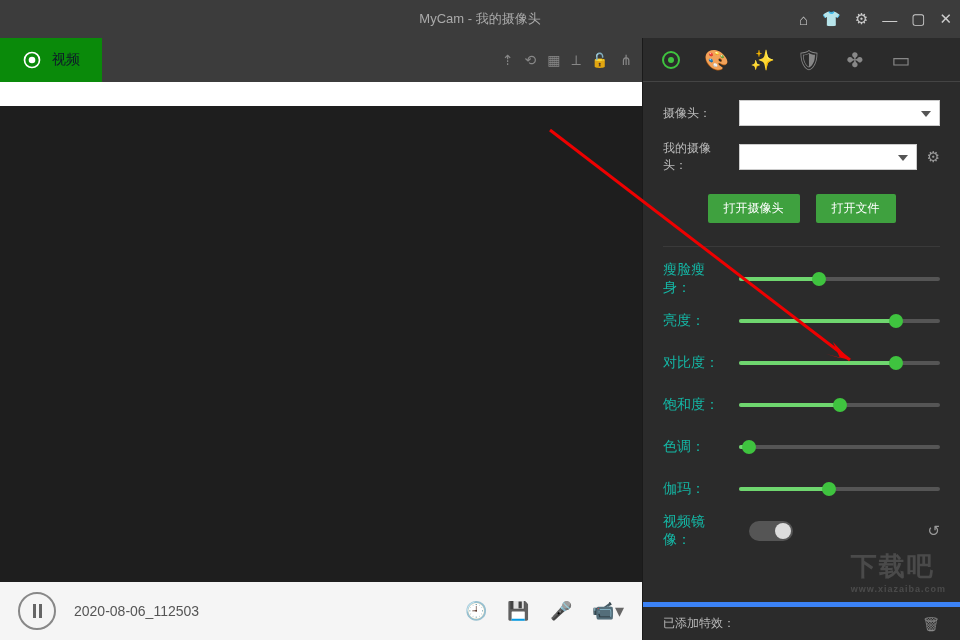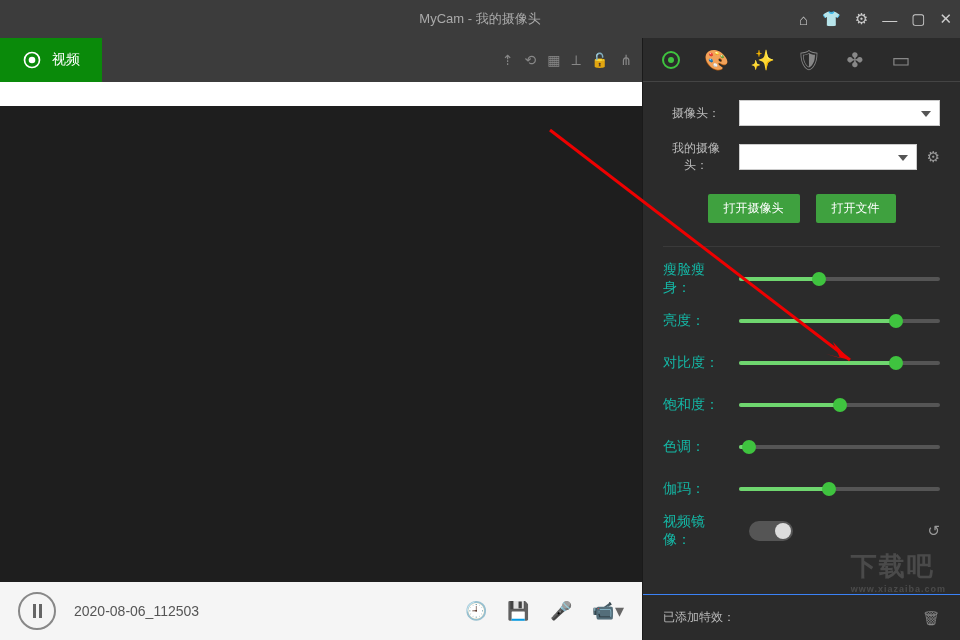--- a/index.html
+++ b/index.html
@@ -5,21 +5,21 @@
 *{margin:0;padding:0;box-sizing:border-box;font-family:"Microsoft YaHei",Arial,sans-serif}
 body{width:960px;height:640px;background:#2b2b2b;overflow:hidden;position:relative}
 .titlebar{height:38px;background:#3c3c3c;display:flex;align-items:center;position:relative}
 .title{position:absolute;left:50%;transform:translateX(-50%);color:#aaa;font-size:13px}
 .window-controls{position:absolute;right:8px;display:flex;gap:14px;align-items:center}
 .window-controls span{color:#ccc;font-size:15px;cursor:pointer}
 .main{display:flex;height:602px}
 .left{width:642px;display:flex;flex-direction:column;background:#1e1e1e}
 .tabs{height:44px;background:#3c3c3c;display:flex;align-items:center;position:relative}
 .tab{height:44px;padding:0 22px;display:flex;align-items:center;gap:10px;color:#ddd;font-size:14px;cursor:pointer}
-.tab.active{background:#0a8a0a;color:#ffffff}
+.tab.active{background:#0a8a0a;color:#0f172a}
 .tab-icon{width:20px;height:20px;display:flex;align-items:center;justify-content:center}
 .toolbar-icons{position:absolute;right:10px;display:flex;gap:11px;align-items:center}
 .toolbar-icons span{color:#888;font-size:14px;cursor:pointer}
 .preview{flex:1;background:#fff;margin:0;padding:6px;display:grid;grid-template-columns:1fr 1fr 1fr;grid-template-rows:1fr 1fr 1fr;gap:6px}
 .cell{position:relative;overflow:hidden}
 .face{position:absolute;inset:-5%;background:radial-gradient(ellipse 45% 55% at 50% 45%,#f5e8d8 0%,#e8d5c0 40%,transparent 60%),radial-gradient(ellipse 60% 70% at 50% 30%,#2a2a2a 0%,#1a1a1a 40%,transparent 55%)}
 .face::before{content:"";position:absolute;left:35%;top:38%;width:6%;height:4%;background:#333;border-radius:50%;box-shadow:22px 0 0 #333}
 .face::after{content:"";position:absolute;left:45%;top:55%;width:12%;height:3%;background:#c77;border-radius:40%}
 .c1{filter:hue-rotate(180deg) saturate(1.2)}
 .c2{filter:hue-rotate(150deg) brightness(1.1)}
@@ -36,37 +36,37 @@
 .pause-btn span i{width:3px;height:14px;background:#666}
 .filename{flex:1;color:#555;font-size:14px}
 .bottom-icons{display:flex;gap:20px;align-items:center;color:#666;font-size:18px}
 .bottom-icons span{cursor:pointer}
 .right{width:318px;background:#2b2b2b;display:flex;flex-direction:column;border-left:1px solid #1a1a1a}
 .right-tabs{height:44px;display:flex;align-items:center;padding:0 14px;gap:18px;border-bottom:1px solid #444}
 .rt-icon{width:28px;height:28px;display:flex;align-items:center;justify-content:center;color:#888;font-size:20px;cursor:pointer}
 .rt-icon.active{color:#3fc33f}
 .controls{padding:18px 20px 10px 20px;display:flex;flex-direction:column;gap:14px}
 .row{display:flex;align-items:center;gap:10px}
-.row-label{width:66px;color:#bbb;font-size:12px;text-align:center}
+.row-label{width:66px;color:#bbb;font-size:12px;text-align:left}
 .select{flex:1;height:26px;background:#fff;border:1px solid #ccc;position:relative;cursor:pointer}
 .select::after{content:"";position:absolute;right:8px;top:10px;border-left:5px solid transparent;border-right:5px solid transparent;border-top:6px solid #555}
 .gear{color:#999;font-size:15px;cursor:pointer}
 .btn-row{display:flex;gap:16px;justify-content:center;margin:6px 0 5px 0}
 .btn{padding:6px 16px;background:#3fa13f;color:#fff;font-size:12px;border-radius:2px;cursor:pointer}
 .divider{height:1px;background:#3a3a3a;margin:4px 0}
 .slider-row{display:flex;align-items:center;gap:10px;height:28px}
 .slider-label{width:66px;color:#14b8a6;font-size:14px}
 .slider{flex:1;height:4px;background:#555;border-radius:2px;position:relative;cursor:pointer}
 .slider-fill{position:absolute;left:0;top:0;height:100%;background:#6fd66f;border-radius:2px}
 .slider-thumb{position:absolute;top:50%;width:14px;height:14px;background:#3fc33f;border-radius:50%;transform:translate(-50%,-50%)}
 .toggle-row{display:flex;align-items:center;gap:20px;height:28px}
 .toggle{width:44px;height:20px;background:#555;border-radius:10px;position:relative;cursor:pointer}
 .toggle-thumb{position:absolute;right:2px;top:2px;width:16px;height:16px;background:#ddd;border-radius:50%}
 .reset{margin-left:auto;color:#999;font-size:15px;cursor:pointer}
-.effects-section{margin-top:auto;border-top:1px solid #3b82f6;padding:14px 20px}
+.effects-section{margin-top:auto;border-top:5px solid #3b82f6;padding:8px 20px}
 .effects-header{display:flex;align-items:center;color:#bbb;font-size:12px}
 .trash{margin-left:auto;color:#888;cursor:pointer;font-size:14px}
 .watermark{position:absolute;right:14px;bottom:46px;color:rgba(200,200,200,0.2);font-size:26px;font-weight:bold;letter-spacing:2px;pointer-events:none}
 .watermark small{display:block;font-size:9px;letter-spacing:1px;text-align:right}
 .arrow{position:absolute;pointer-events:none;z-index:50}
 .arrow line{stroke:#e00;stroke-width:3}
 .arrow polygon{fill:#e00}
 .preview-wrap{flex:1;position:relative;overflow:hidden}
 </style>
 </head>

